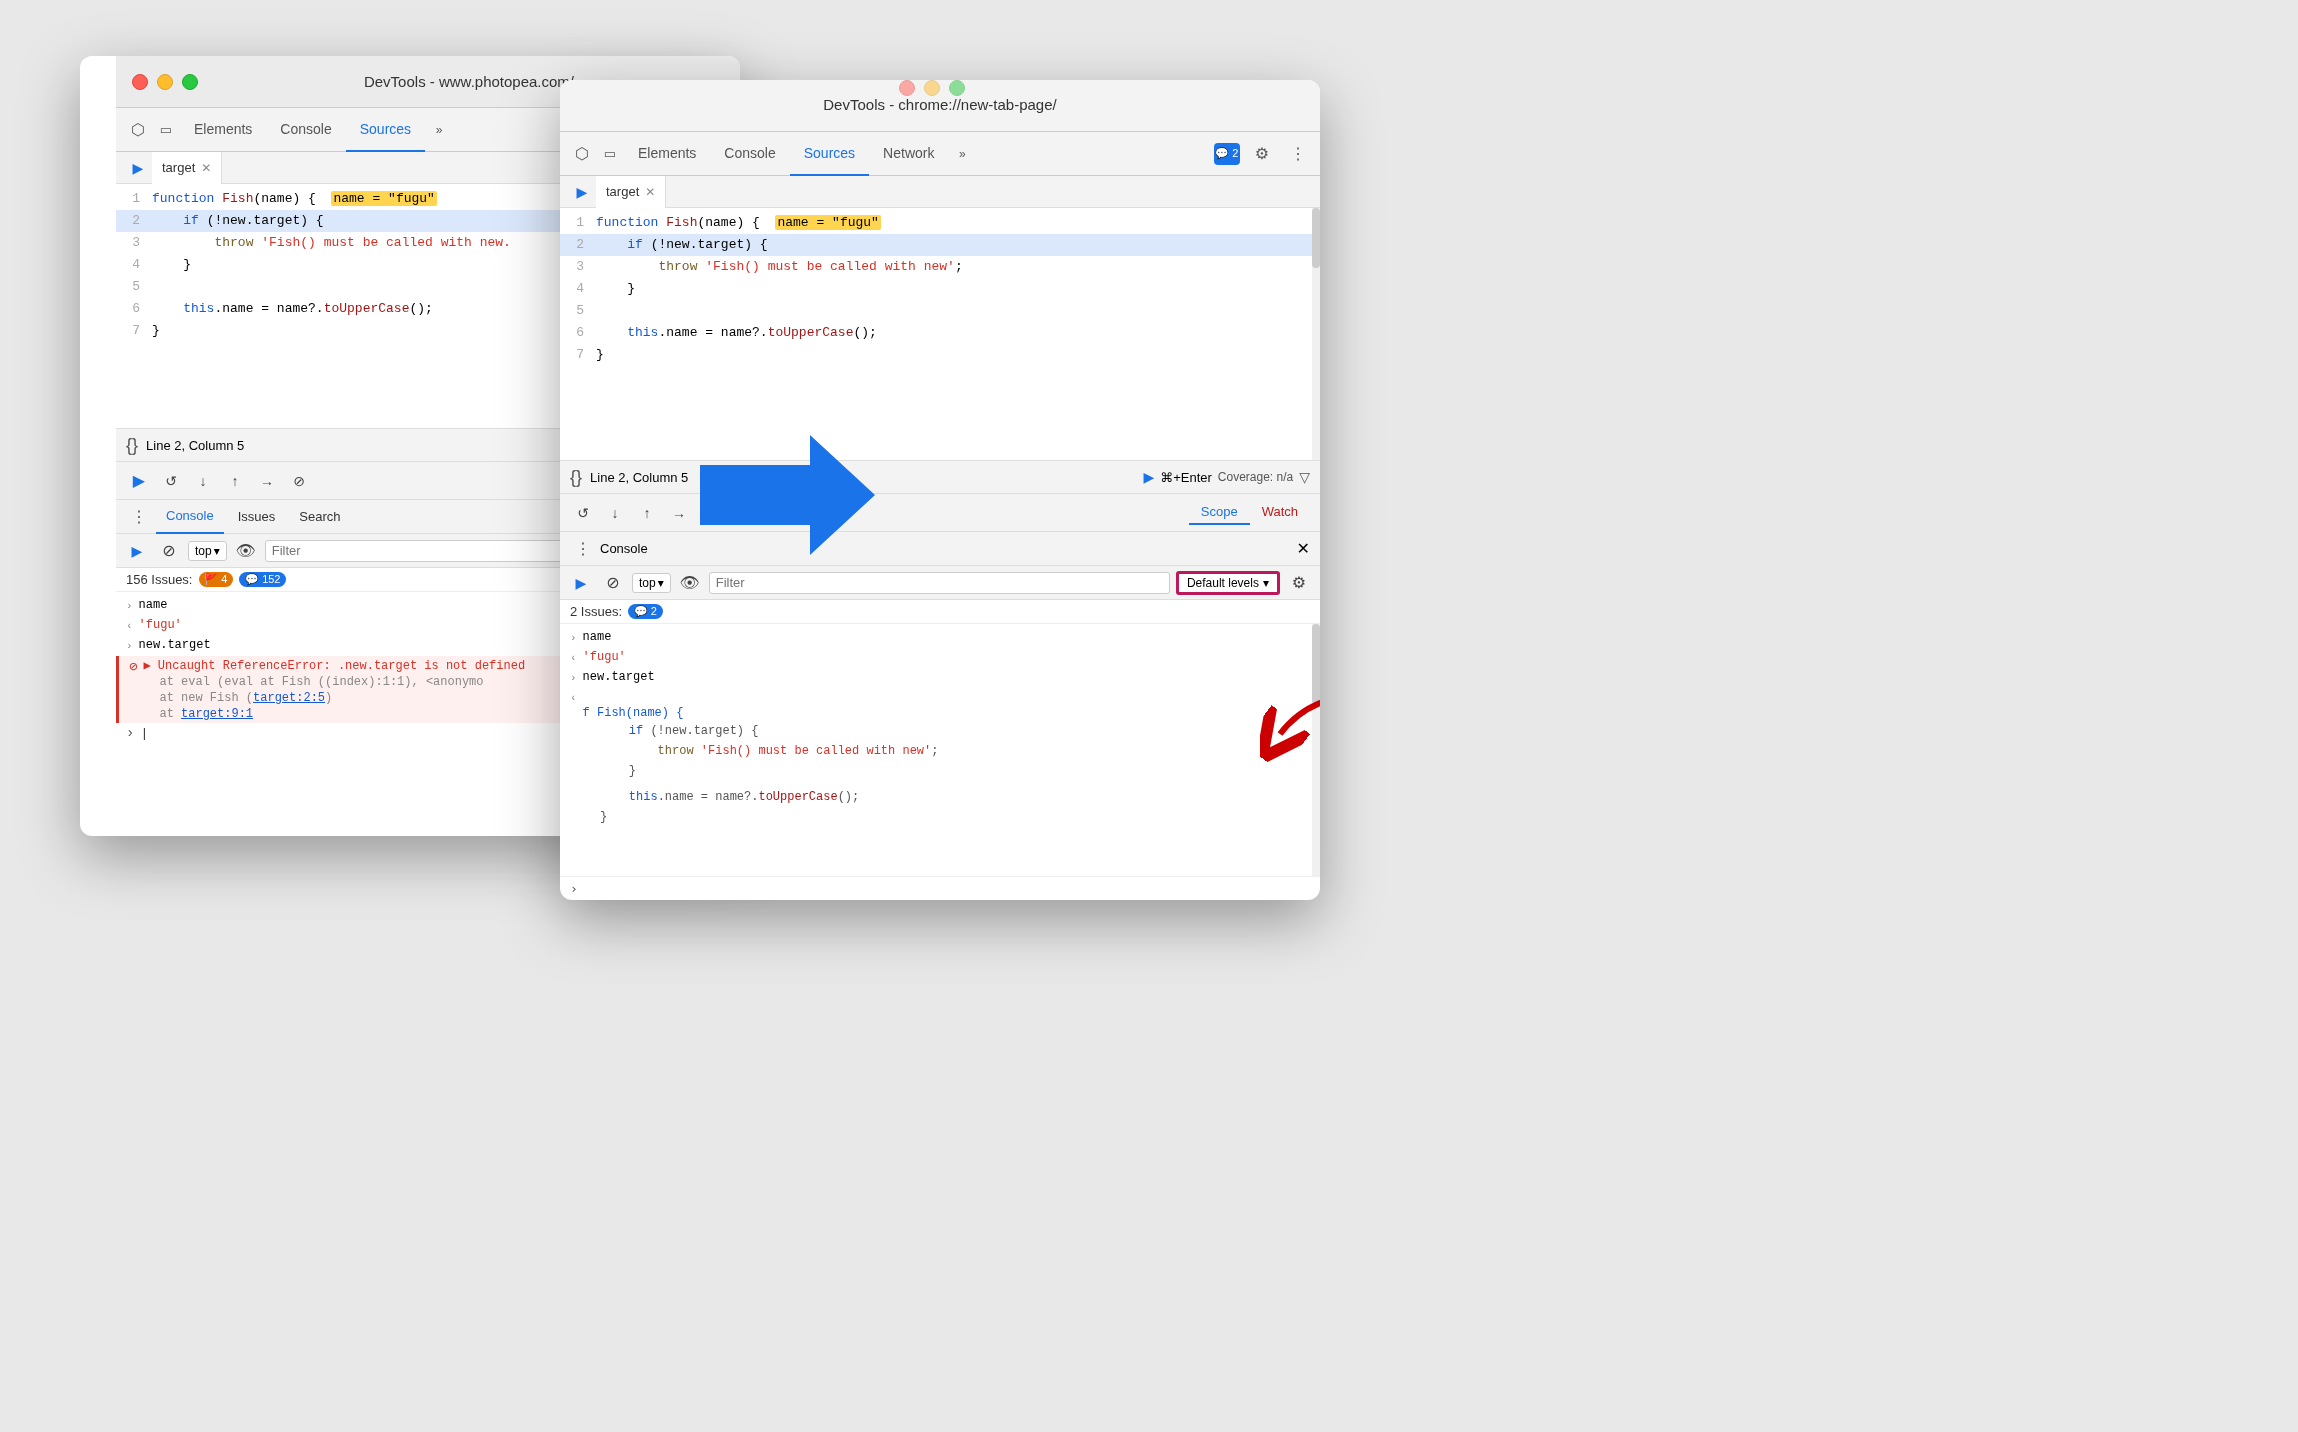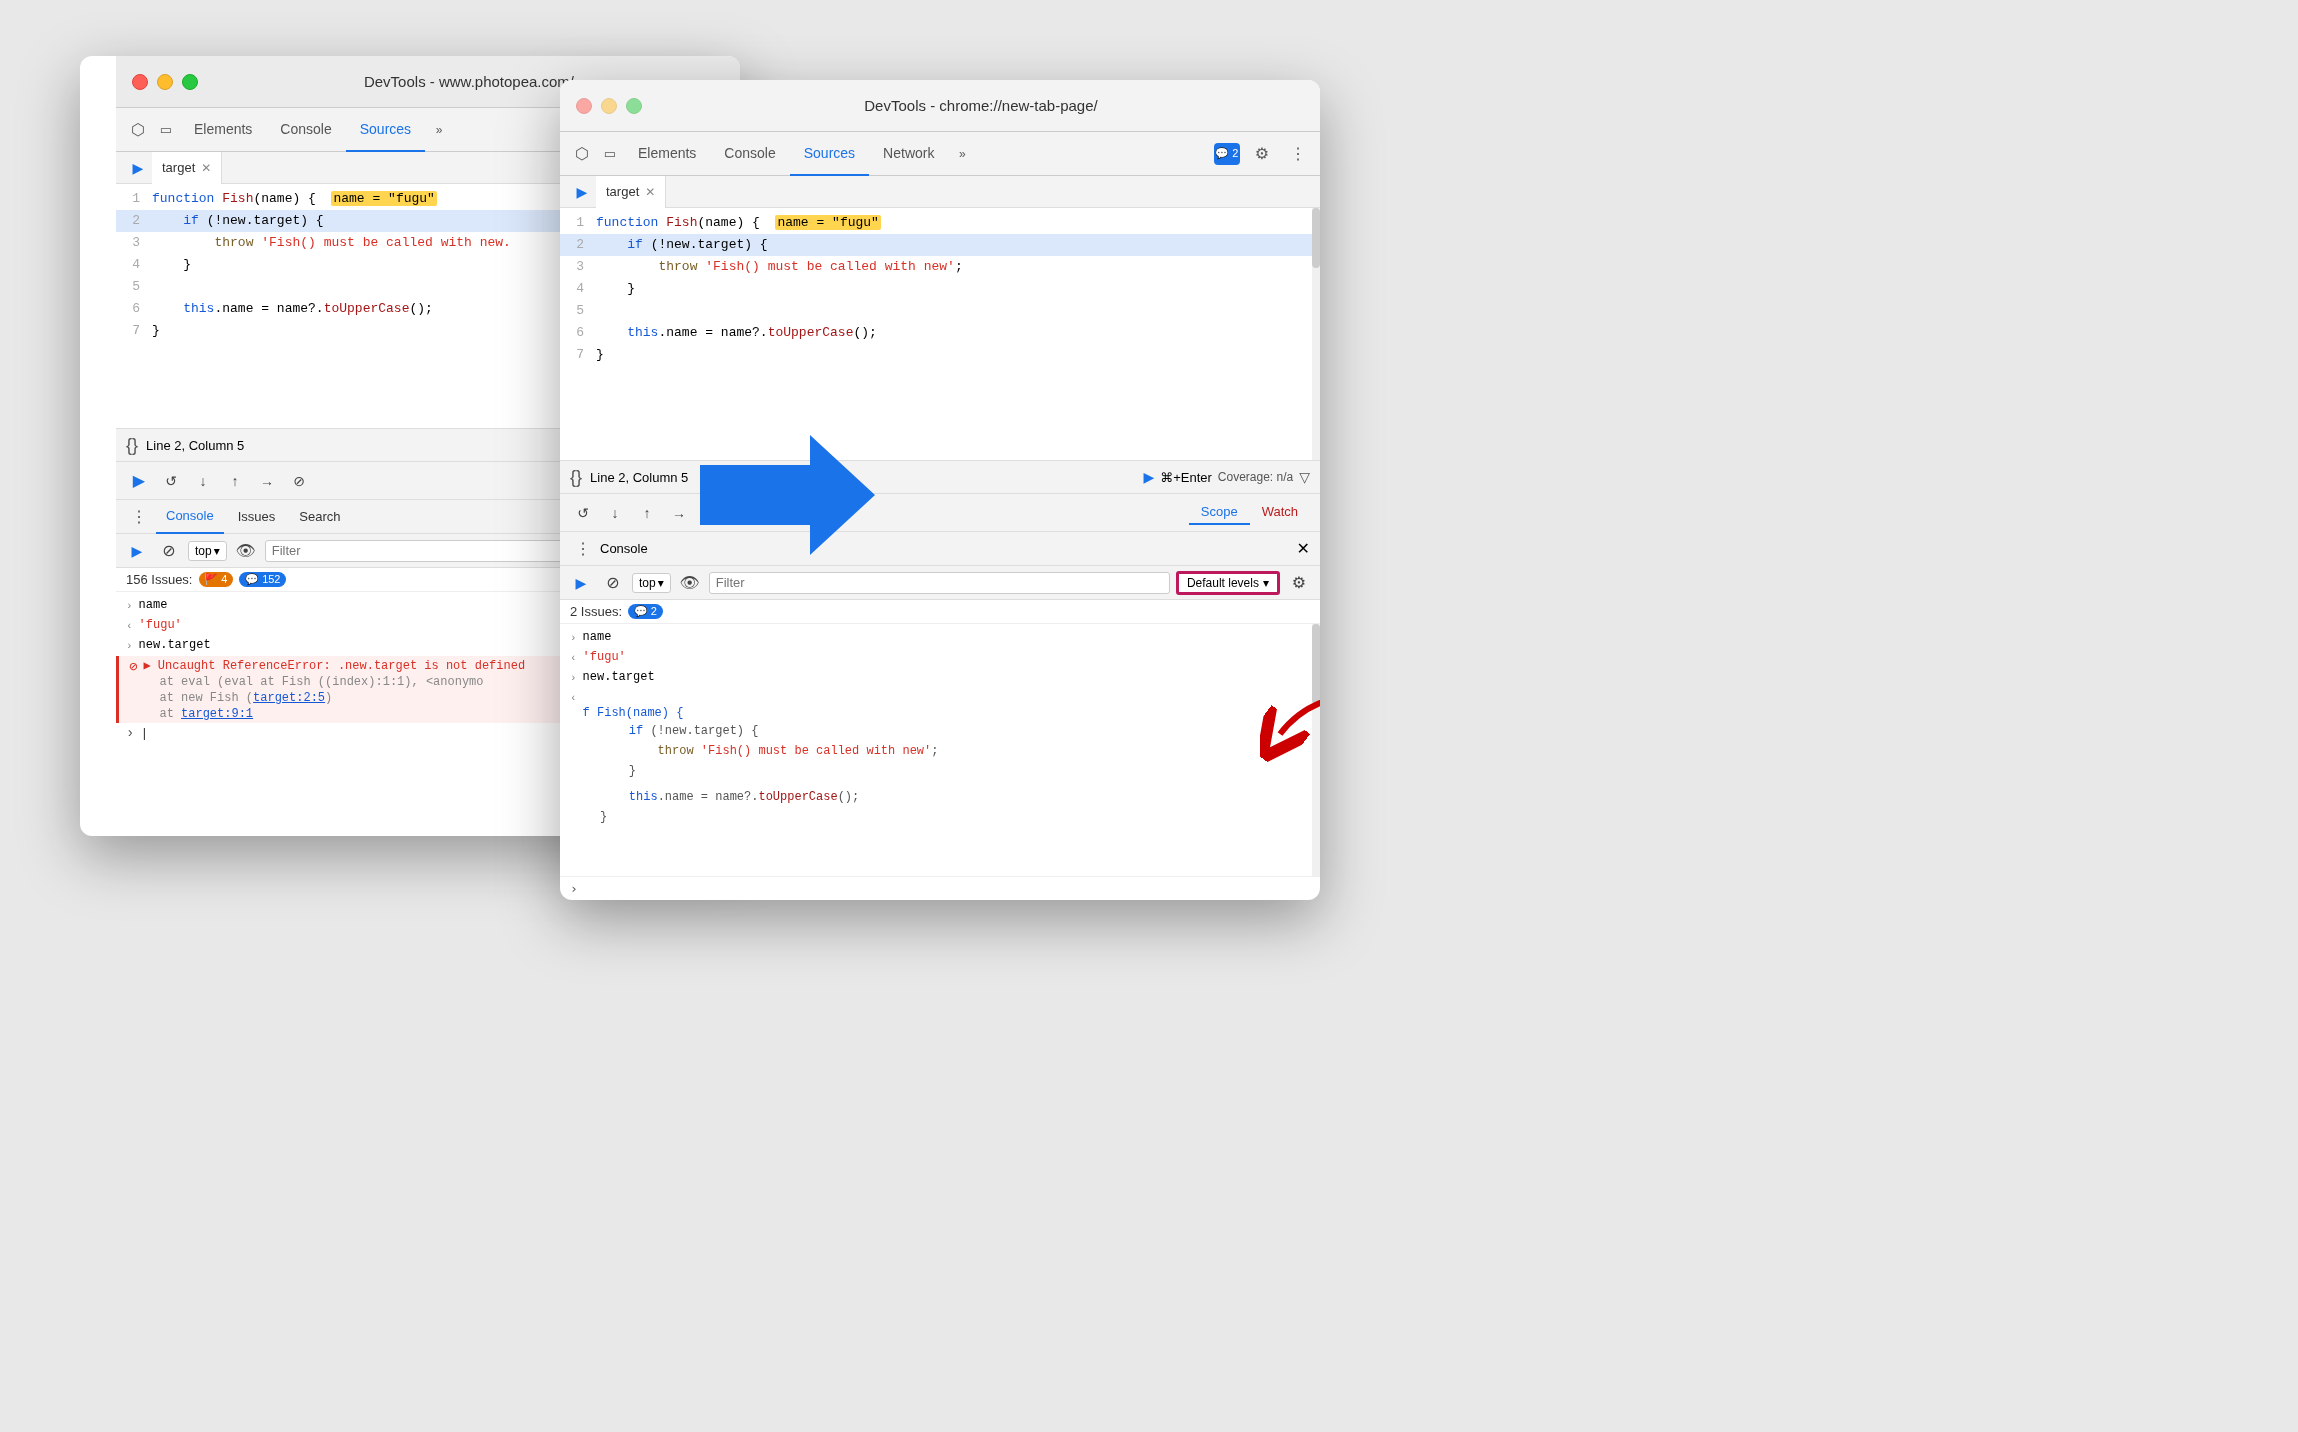--- a/index.html
+++ b/index.html
@@ -551,21 +551,21 @@
 </div>
 
 <div class="blue-arrow" style="left: 700px; top: 430px;">
   <svg width="180" height="130" viewBox="0 0 180 130">
     <polygon points="0,35 110,35 110,5 175,65 110,125 110,95 0,95" fill="#1a73e8"></polygon>
   </svg>
 </div>
 
 <div class="devtools-window window2" style="width:760px; height:820px; left: 560px; top: 80px; z-index: 10;">
 
-  <div class="window-titlebar" style="background:#f3f3f3;">
+  <div class="window-titlebar" style="background:#f3f3f3;flex-direction:column;">
     <div class="traffic-lights">
       <div class="traffic-light tl-red" style="opacity:0.5;"></div>
       <div class="traffic-light tl-yellow" style="opacity:0.5;"></div>
       <div class="traffic-light tl-green" style="opacity:0.5;"></div>
     </div>
     <div class="window-title">DevTools - chrome://new-tab-page/</div>
   </div>
 
   <div class="devtools-toolbar">
     <div class="toolbar-icon">⬡</div>

